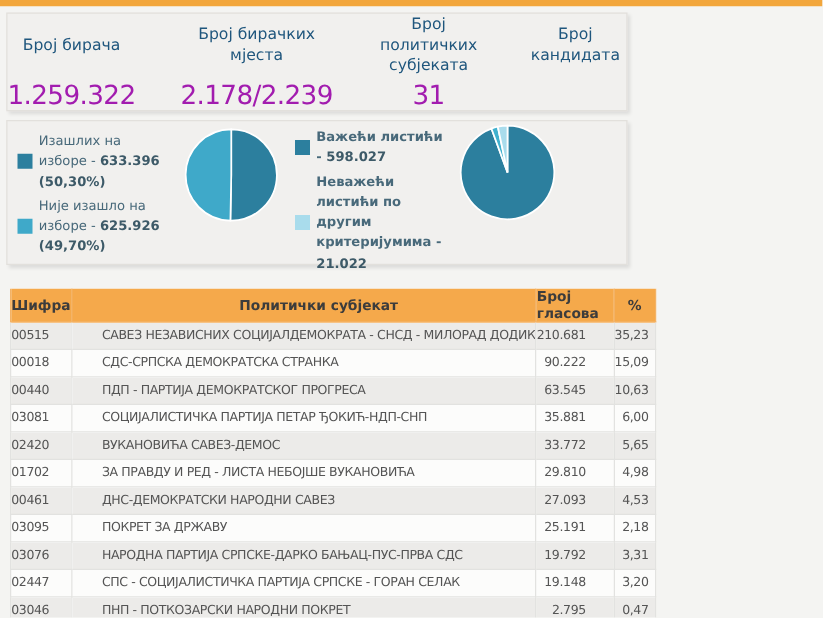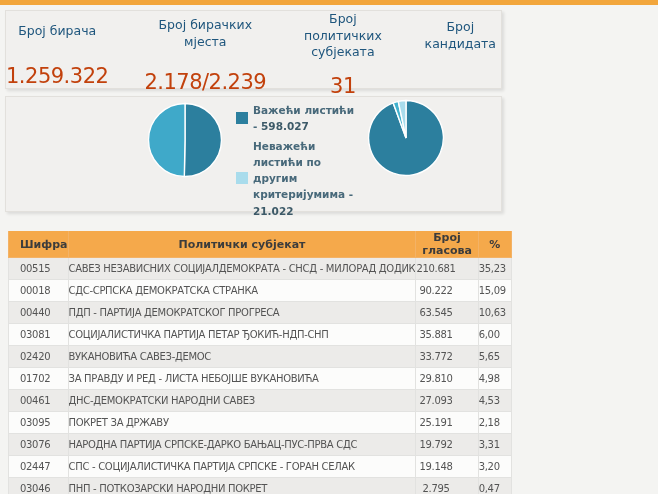--- a/index.html
+++ b/index.html
@@ -9,21 +9,21 @@
   .content { padding-left:5px; }
 
   .panel { width:497px; background:#f1f0ee; border:1px solid #e2e0dc;
     box-shadow:2px 2px 3px rgba(0,0,0,0.10); }
 
   
   .stats { margin-top:5px; height:79px; display:flex;gap:36px; }
   .stat { flex:1; display:flex; flex-direction:column; align-items:center; padding-top:6px; }
   .stat-label { height:38px; display:flex; align-items:center; text-align:center;
     color:#1f567d; font-size:12.5px; line-height:1.35; }
-  .stat-value { color:#c2410c; font-size:21px; letter-spacing:-0.5px; margin-top:19px; }
+  .stat-value { color:#a21caf; font-size:21px; letter-spacing:-0.5px; margin-top:9px; }
 
   
   .charts { margin-top:7px; height:116px; position:relative; }
   .legend { position:absolute; font-size:10.5px; color:#48697a; line-height:1.55; }
   .legend-turnout { left:8px; top:8px; width:124px; }
   .legend-ballots { left:230px; top:5px; width:122px;font-weight:bold; }
   .legend-item { display:flex; align-items:center; margin-bottom:3px; }
   .sq { width:12px; height:12px; flex:0 0 12px; margin-right:5px; }
   .legend-text b { color:#3d5a68; }
   .pie-svg { position:absolute; }
@@ -32,24 +32,24 @@
 
   
   table { margin:19px 0 0 3px; width:489px; border-collapse:collapse;
     font-size:10px; color:#545454; background:#fff; }
   thead th { background:#f5a94b; color:#3c3c3c; font-size:11px; font-weight:bold;
     height:21px; text-align:center; border:1px solid #f3b266; border-top:none; }
   tbody td { height:22px; border:1px solid #e2e2e0; letter-spacing:-0.3px;
     white-space:nowrap; overflow:hidden; }
   tbody tr:nth-child(odd) td { background:#ecebe9; }
   tbody tr:nth-child(even) td { background:#fcfcfb; }
-  .c-code { width:40px; padding-left:11px; }
-  .c-name { width:347px; padding-left:0; }
-  .c-votes { width:68px; text-align:center; padding-right:22px; }
-  .c-pct { width:34px; text-align:left; padding-right:5px; }
+  .c-code { width:40px; padding-left:0; }
+  .c-name { width:347px; padding-left:24px; }
+  .c-votes { width:68px; text-align:right; padding-right:22px; }
+  .c-pct { width:34px; text-align:right; padding-right:5px; }
 </style>
 </head>
 <body>
 
 <div class="topbar"></div>
 
 <div class="content">
 
   <section class="panel stats">
     <div class="stat">
@@ -64,20 +64,34 @@
       <div class="stat-label">Број политичких субјеката</div>
       <div class="stat-value">31</div>
     </div>
     <div class="stat">
       <div class="stat-label">Број кандидата</div>
     </div>
   </section>
 
   <section class="panel charts">
 
+    <div class="legend legend-turnout">
+      <div class="legend-item">
+        <span class="sq" style="background-color: rgb(44, 127, 158);"></span>
+        <span class="legend-text">
+          <span>Изашлих на изборе -</span> <b>633.396 (50,30%)</b>
+        </span>
+      </div>
+      <div class="legend-item">
+        <span class="sq" style="background-color: rgb(63, 169, 201);"></span>
+        <span class="legend-text">
+          <span>Није изашло на изборе -</span> <b>625.926 (49,70%)</b>
+        </span>
+      </div>
+    </div>
 
     <svg class="pie-svg pie-turnout" viewBox="0 0 100 100">
         <path d="M50,50 L50,2 A48,48 0 1 1 49.1055629410345,97.9916657592498 Z" fill="#2c7f9e" stroke="#ffffff" stroke-width="1.8"></path>
         <path d="M50,50 L49.1055629410345,97.9916657592498 A48,48 0 0 1 49.999162241959084,2.000000007310817 Z" fill="#3fa9c9" stroke="#ffffff" stroke-width="1.8"></path>
       </svg>
 
     <div class="legend legend-ballots">
       <div class="legend-item">
         <span class="sq" style="background-color: rgb(44, 127, 158);"></span>
         <span class="legend-text">
@@ -98,21 +112,21 @@
         <path d="M50,50 L40.062719056841665,3.039905798042291 A48,48 0 0 1 49.999162241959084,2.000000007310817 Z" fill="#a9dcec" stroke="#ffffff" stroke-width="1.8"></path>
       </svg>
 
   </section>
 
   <table>
     <thead>
       <tr>
         <th class="c-code">Шифра</th>
         <th class="c-name">Политички субјекат</th>
-        <th class="c-votes" style="text-align:center;padding:0;">Број гласова</th>
+        <th class="c-votes" style="text-align:left;padding:0;">Број гласова</th>
         <th class="c-pct" style="text-align:center;padding:0;">%</th>
       </tr>
     </thead>
     <tbody id="results-body">
         <tr>
           <td class="c-code">00515</td>
           <td class="c-name">САВЕЗ НЕЗАВИСНИХ СОЦИЈАЛДЕМОКРАТА - СНСД - МИЛОРАД ДОДИК</td>
           <td class="c-votes">210.681</td>
           <td class="c-pct">35,23</td>
         </tr>

